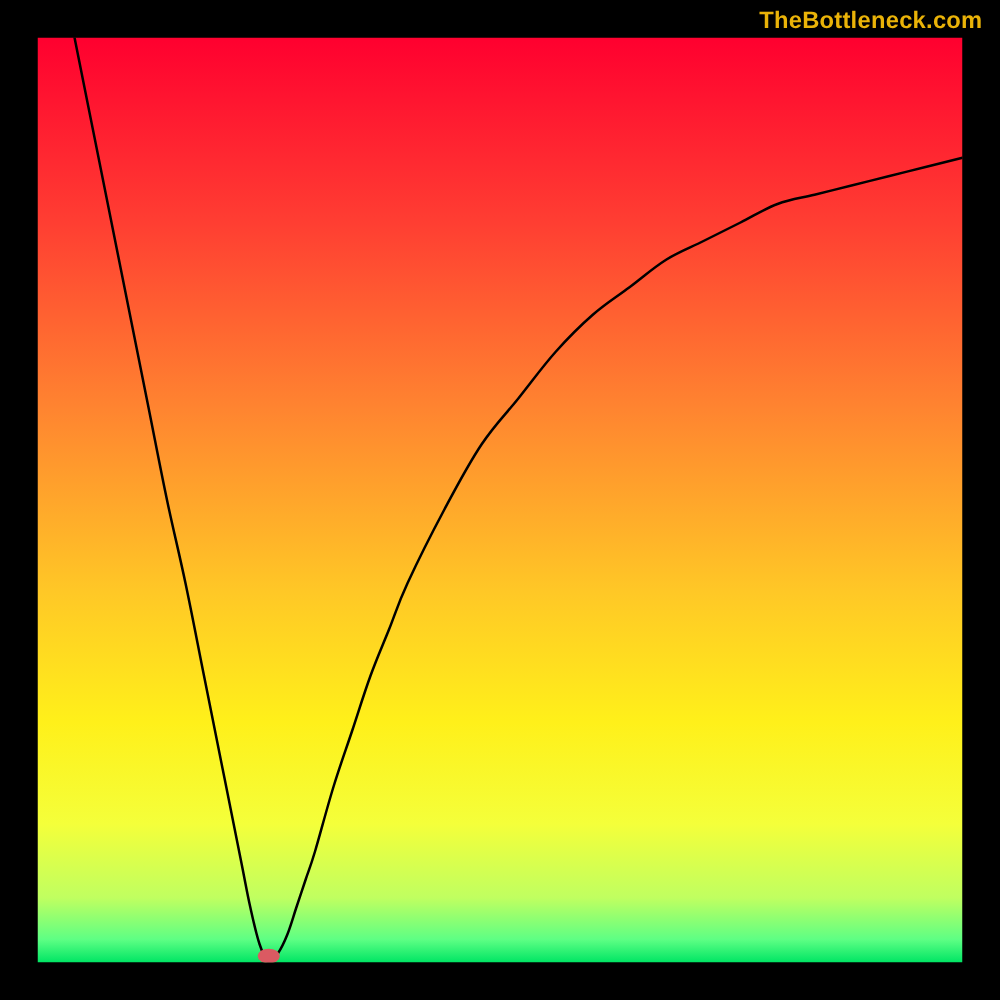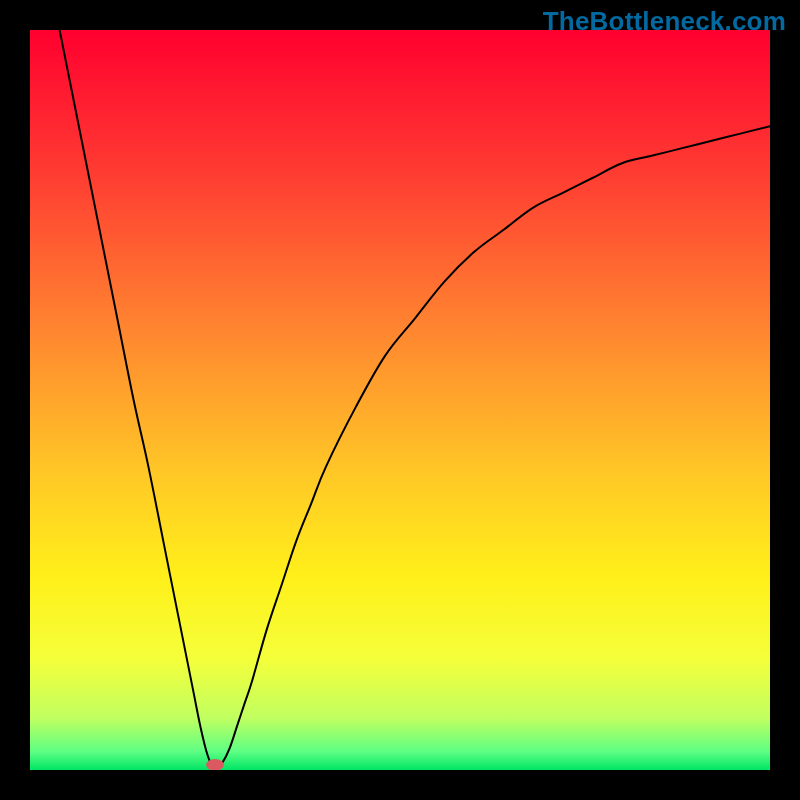--- a/index.html
+++ b/index.html
@@ -14,23 +14,23 @@
   .outer {
     width: 800px;
     height: 800px;
     background: #000000;
     position: relative;
   }
   .watermark {
     position: absolute;
     top: 6px;
     right: 14px;
-    font-size: 26px;
+    font-size: 19px;
     font-weight: 600;
-    color: #0369a1;
+    color: #eab308;
     letter-spacing: 0.2px;
     user-select: none;
   }
   .plot {
     position: absolute;
     left: 30px;
     top: 30px;
     width: 740px;
     height: 740px;
   }

